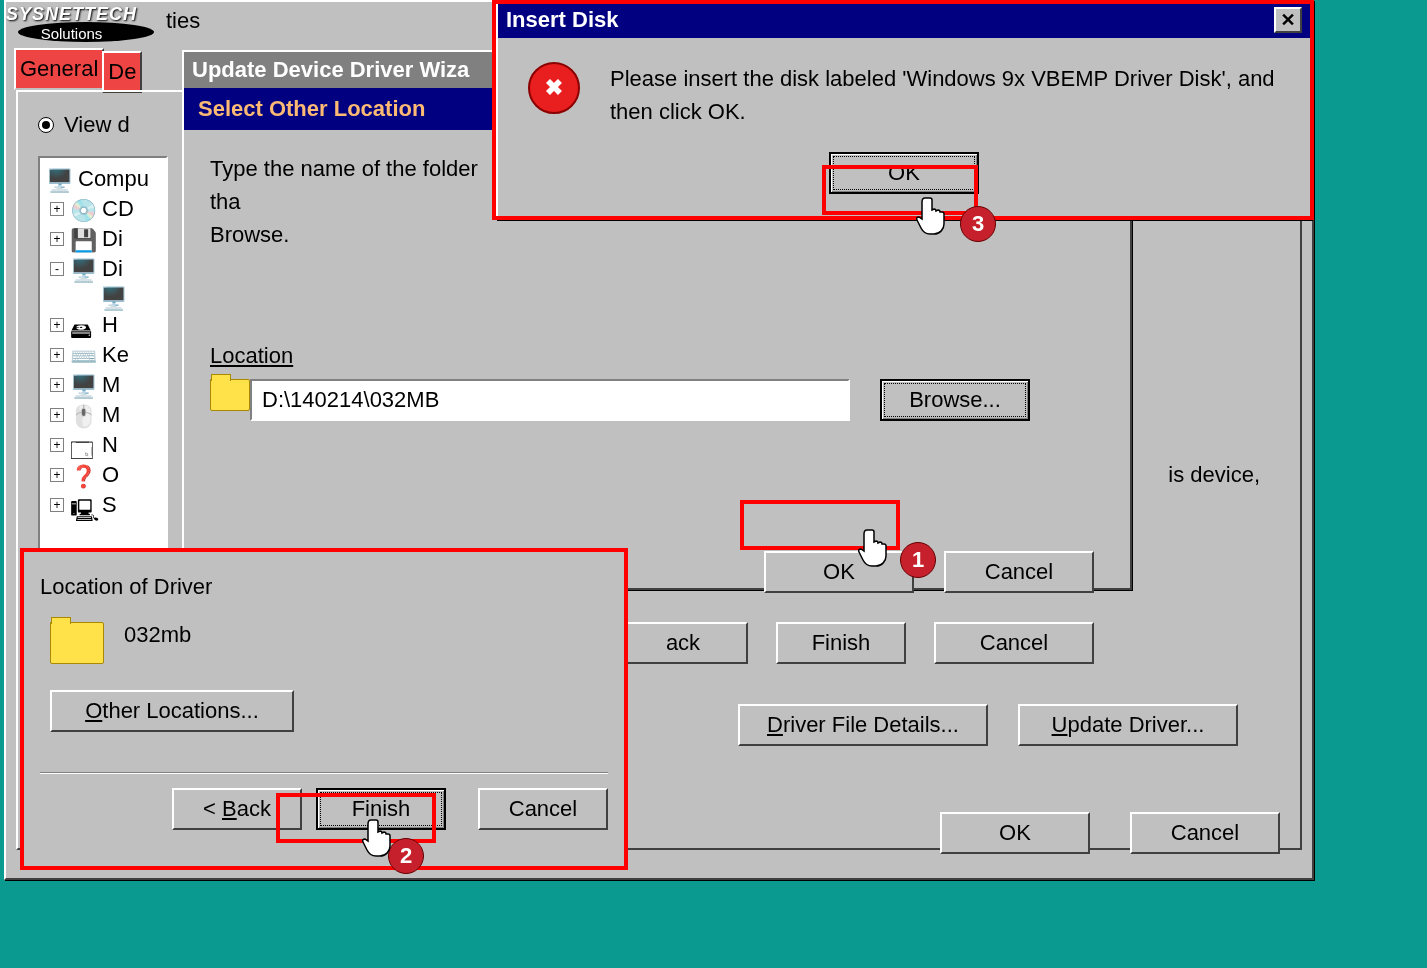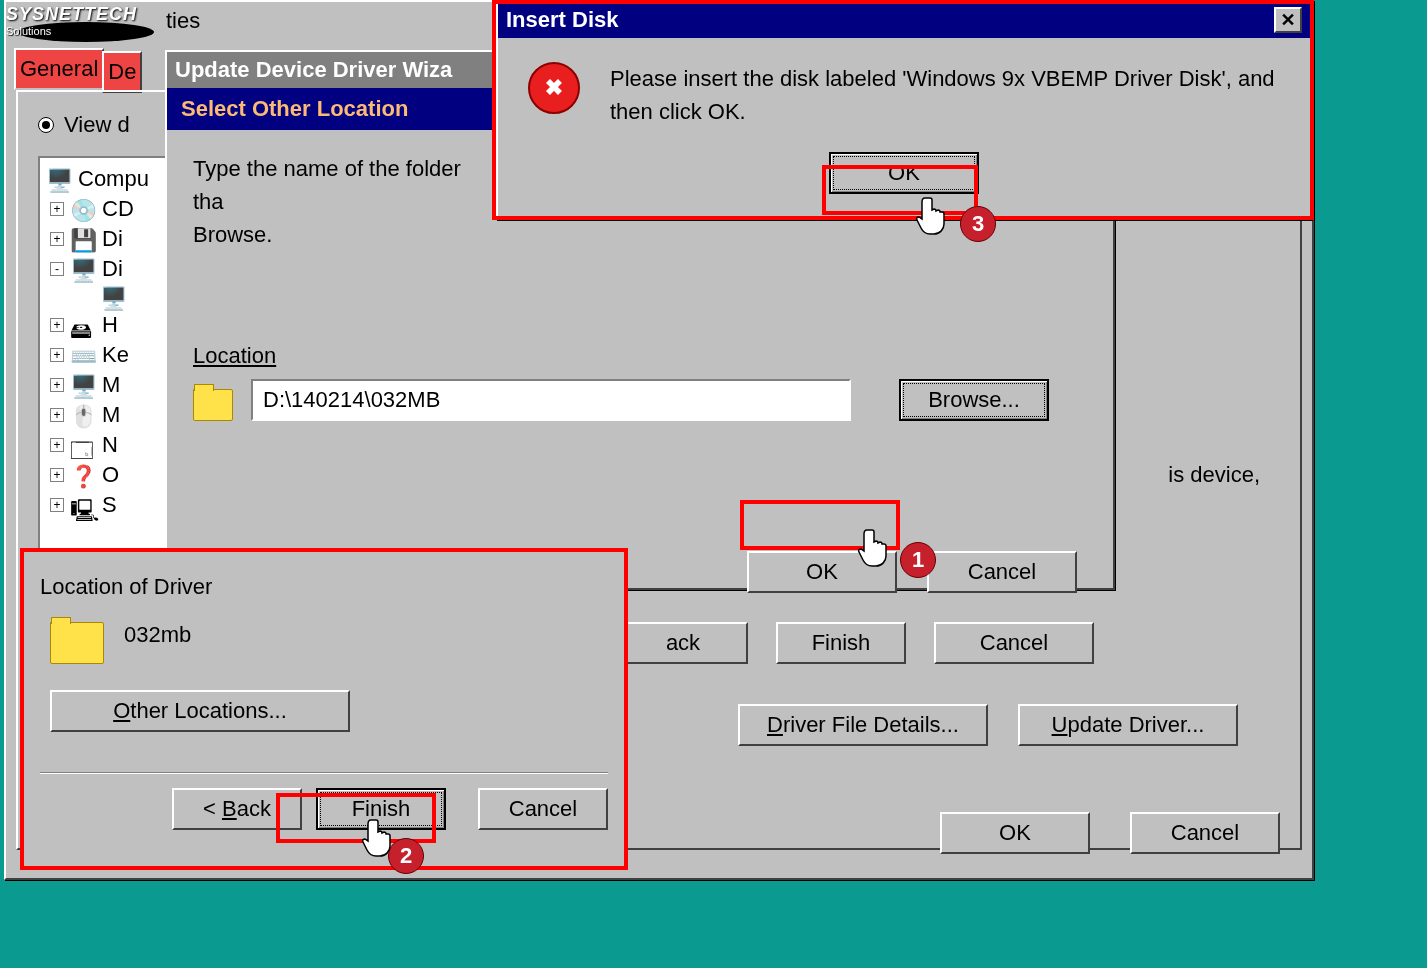--- a/index.html
+++ b/index.html
@@ -26,21 +26,21 @@
 .numbadge{position:absolute;width:36px;height:36px;border-radius:50%;background:#c7202d;color:#fff;display:flex;align-items:center;justify-content:center;font-weight:bold;border:1px solid #660000}
 .numbadge span{color:#fff}
 .cursor{position:absolute;width:34px;height:40px;pointer-events:none}
 .cursor svg{width:100%;height:100%}
 .erricon{width:52px;height:52px;border-radius:50%;background:#e91e1e;display:flex;align-items:center;justify-content:center;color:#fff;font-size:36px;font-weight:bold;border:2px solid #8b0000}
 .erricon span{color:#fff}
 .icon{width:26px;height:22px;display:inline-block}
 .hr{border:none;border-top:1px solid #808080;border-bottom:1px solid #fff;margin:10px 0}
 .logo{position:absolute;top:4px;left:6px;z-index:200;font-family:Arial,sans-serif}
 .logo .t1{color:#fff;font-weight:bold;font-style:italic;font-size:18px;letter-spacing:1px;text-shadow:1px 1px 2px #000}
-.logo .t2{color:#fff;font-size:11px;text-align:left;text-shadow:1px 1px 1px #000}
+.logo .t2{color:#fff;font-size:15px;text-align:center;text-shadow:1px 1px 1px #000}
 .logo svg{position:absolute;top:8px;left:10px;z-index:-1}
 </style>
 </head>
 <body>
 
 <div class="logo">
   <svg width="160" height="40">
       <ellipse cx="70" cy="20" rx="68" ry="10" fill="#000"></ellipse>
     </svg>
   <div class="t1">SYSNETTECH</div>
@@ -133,48 +133,48 @@
       <div class="btn" style="min-width:250px"><u>D</u><span>river File Details...</span></div>
       <div class="btn" style="min-width:220px"><u>U</u>pdate Driver...</div>
     </div>
     <div style="position:absolute;right:20px;bottom:-6px;display:flex;gap:40px">
       <div class="btn" style="min-width:150px">OK</div>
       <div class="btn" style="min-width:150px">Cancel</div>
     </div>
   </div>
 </div>
 
-<div class="win" style="left:165px;top:50px;width:950px;height:540px;z-index:5">
+<div class="win" style="left:182px;top:50px;width:950px;height:540px;z-index:5">
   <div class="titlebar inactive">
       <span>Update Device Driver Wiza</span>
     </div>
   <div style="background:#000080;color:#fff;padding:8px 14px;font-weight:bold"><span style="color:#fdba74">Select Other Location</span></div>
   <div style="padding:22px 26px">
     <div style="width:300px;line-height:1.5">Type the name of the folder tha<br>Browse.</div>
     <div style="margin-top:92px"><span style="text-decoration:underline">Location</span></div>
-    <div style="display:flex;align-items:flex-end;gap:18px;margin-top:10px">
+    <div style="display:flex;align-items:flex-start;margin-top:10px">
       <div class="folder"></div>
       <input class="input" style="width: 600px;" value="D:\140214\032MB">
       <div class="btn focus" style="min-width:150px;margin-left:30px"><span>Browse...</span></div>
     </div>
     <div style="display:flex;gap:30px;justify-content:flex-end;margin-top:130px;margin-right:10px">
       <div class="btn" style="min-width:150px">OK</div>
       <div class="btn" style="min-width:150px">Cancel</div>
     </div>
   </div>
 </div>
 
 <div class="win" style="left:22px;top:548px;width:604px;height:320px;z-index:20;border:none;background:#c0c0c0">
   <div style="padding:26px 18px">
     <div>Location of Driver</div>
     <div style="display:flex;align-items:flex-start;gap:20px;margin:22px 0 0 10px">
       <div class="folder" style="width:54px;height:42px"></div>
       <span>032mb</span>
     </div>
-    <div class="btn" style="width:300px;margin:26px 16px 0 10px"><u>O</u>ther Locations...</div>
+    <div class="btn" style="width:244px;margin:26px 16px 0 10px"><u>O</u>ther Locations...</div>
     <hr class="hr" style="margin-top:40px">
     <div style="display:flex;gap:14px;justify-content:flex-end;margin-top:14px">
       <div class="btn">&lt; <u>B</u>ack</div>
       <div class="btn focus">Finish</div>
       <div class="btn" style="margin-left:18px">Cancel</div>
     </div>
   </div>
 </div>
 
 <div class="win" style="left:496px;top:0;width:816px;height:220px;z-index:50">

